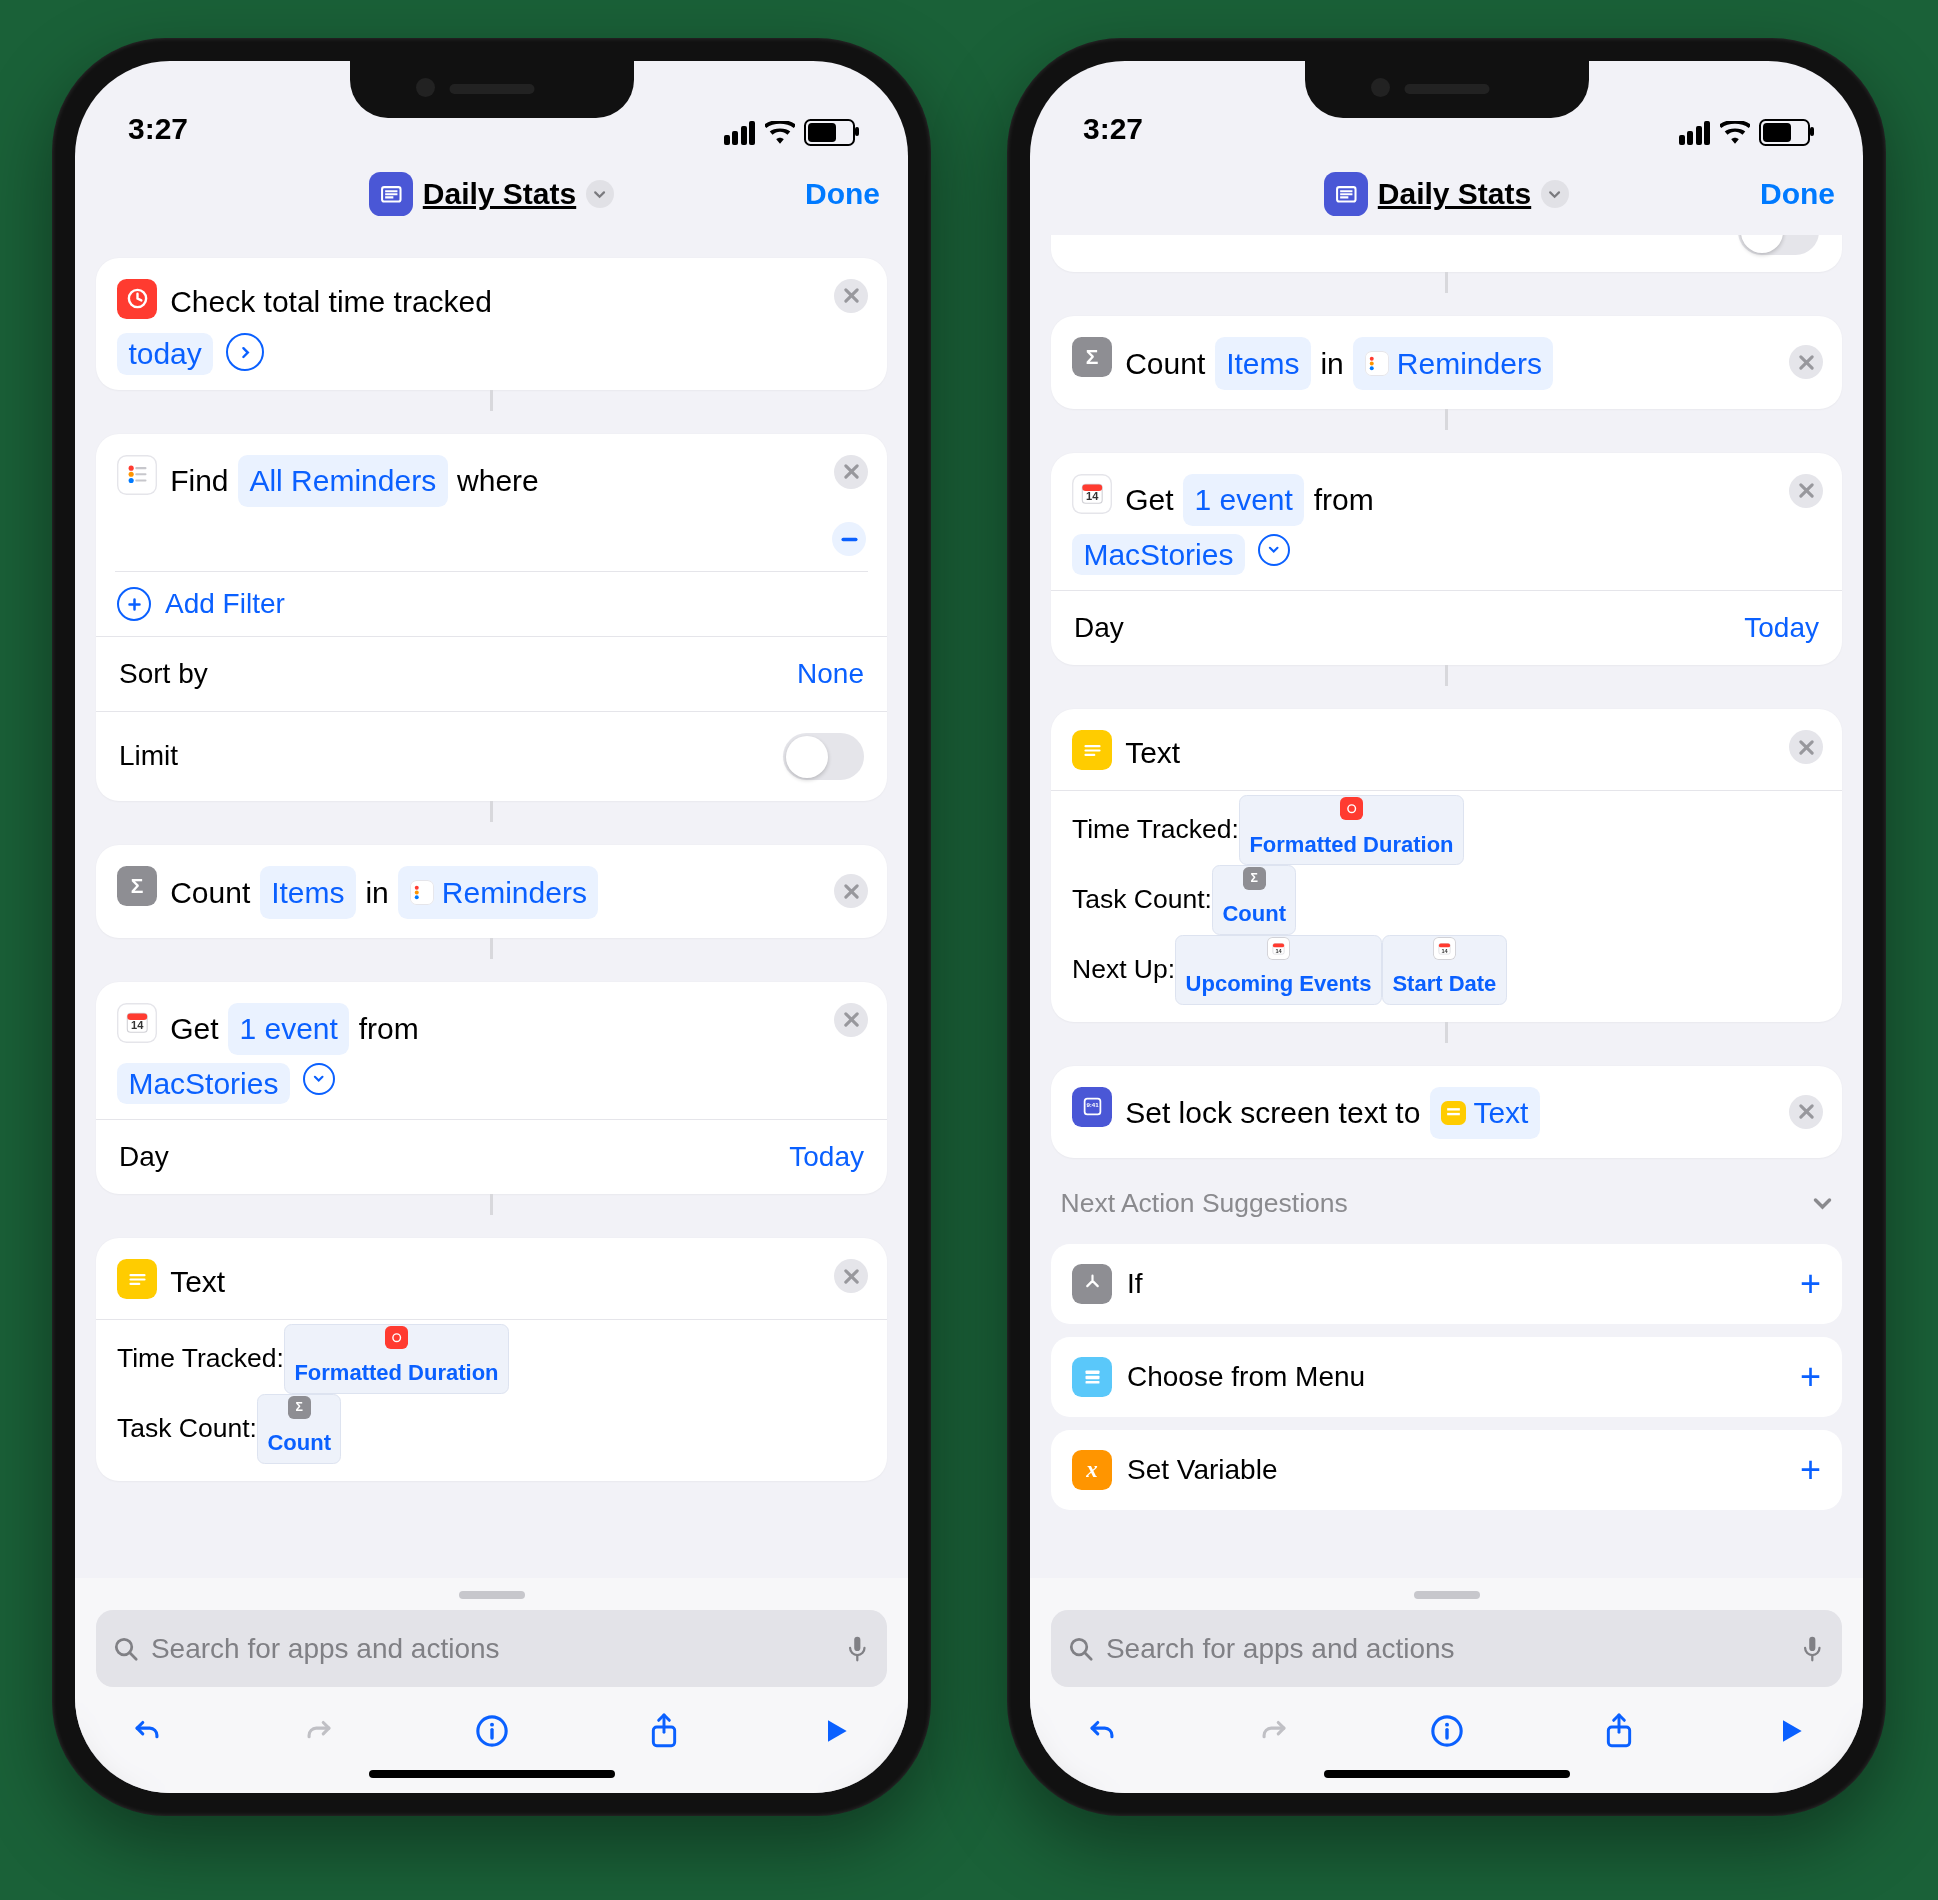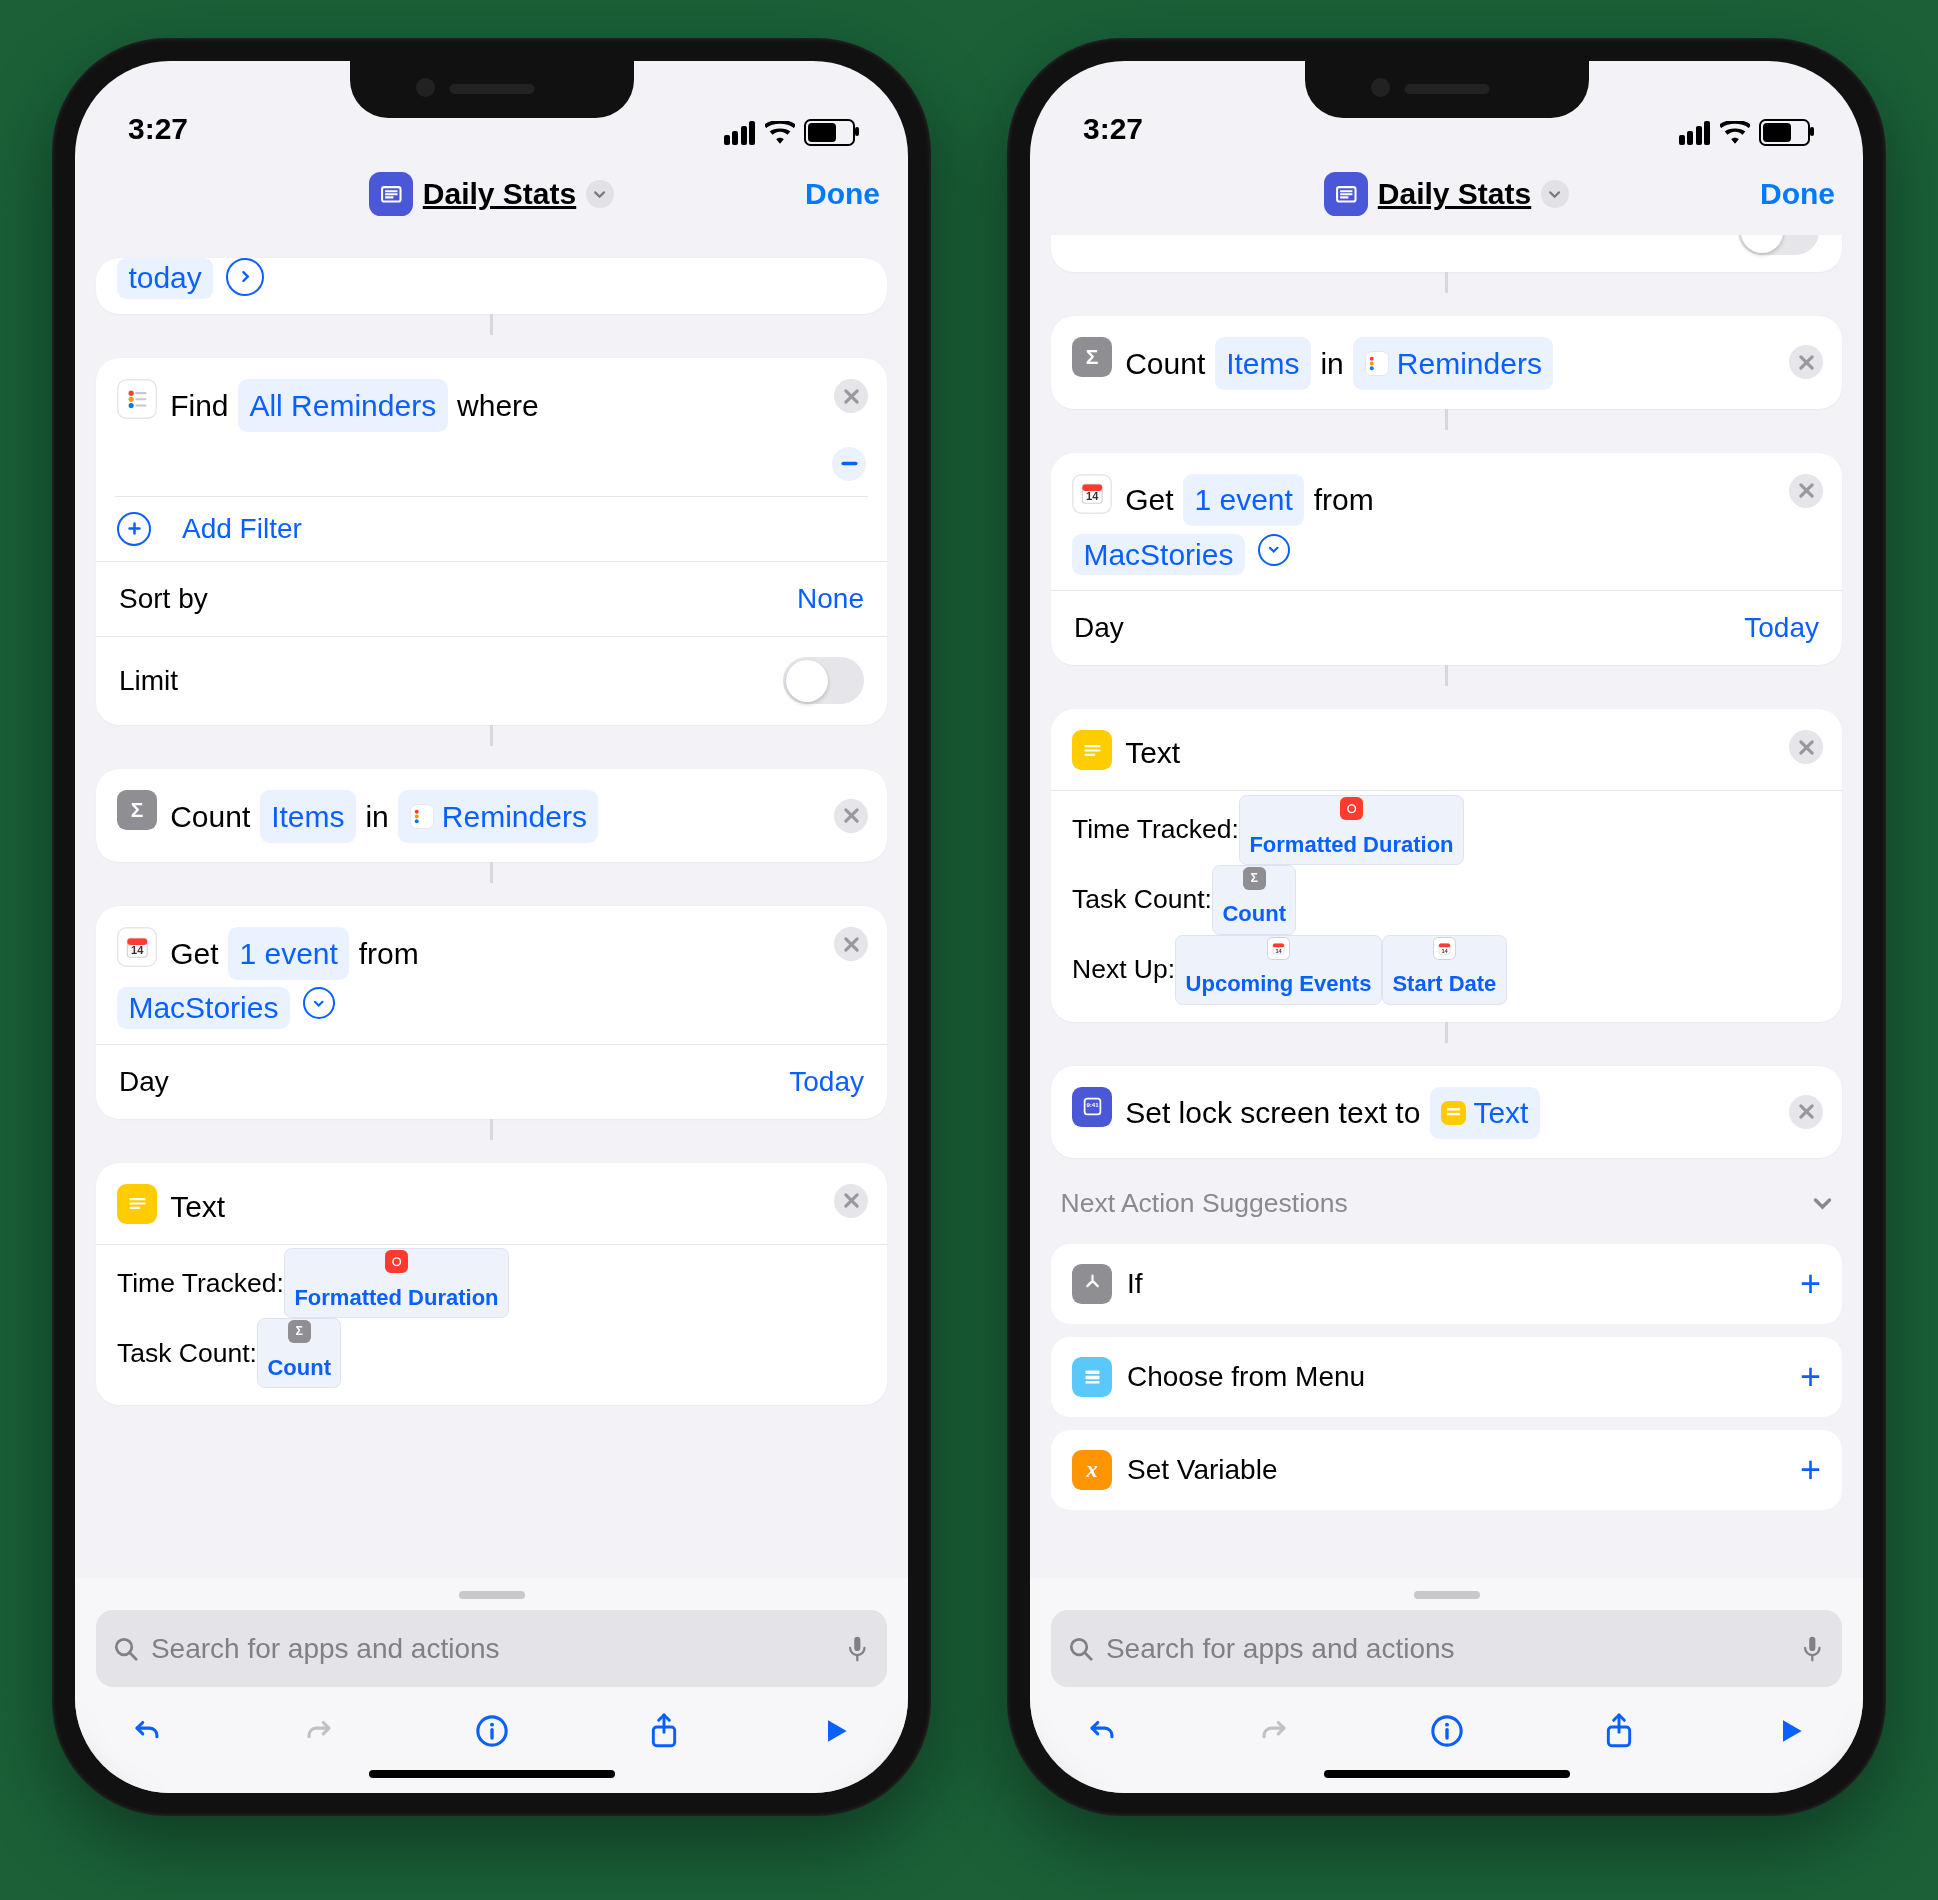--- a/index.html
+++ b/index.html
@@ -130,21 +130,21 @@
 }
 
 .sep{height:0.9px;background:#e5e5ea;margin:0 19px}
 .sep.full{margin:0}
 
 .param-row{
   display:flex;align-items:center;justify-content:space-between;
   padding:21px 23px;font-size:28px;color:#000;
 }
 .param-row .val{color:#0a60ff}
-.add-filter{display:flex;align-items:center;gap:31px;padding:15px 21px;color:#0a60ff;font-size:28px}
+.add-filter{display:flex;align-items:center;gap:14px;padding:15px 21px;color:#0a60ff;font-size:28px}
 .add-filter .plus{
   width:30px;height:30px;border:2.4px solid #0a60ff;border-radius:50%;
   display:flex;align-items:center;justify-content:center;font-weight:700;
 }
 
 .toggle{width:81px;height:47px;background:#e5e5ea;border-radius:47px;position:relative}
 .toggle i{position:absolute;left:2.8px;top:2.8px;width:42px;height:42px;background:#fff;border-radius:50%;box-shadow:0 1.9px 4.7px rgba(0,0,0,.2)}
 
 .text-body{padding:3.8px 21px 17px;font-size:26.5px;line-height:1.7;color:#000}
 .text-body .row{display:flex;align-items:center;flex-wrap:wrap;gap:0}
@@ -235,20 +235,36 @@
         <svg width="13.2" height="13.2" viewBox="0 0 12 12">
             <path d="M2 4l4 4 4-4" stroke="#7a7a7e" stroke-width="2" fill="none" stroke-linecap="round"></path>
           </svg>
       </span>
       <span class="nav-done">Done</span>
     </div>
 
     <div class="scroll">
 
       <div class="card">
+        <div class="card-header" style="padding-bottom:9.5px">
+          <span class="action-icon ic-red">
+            <svg width="23" height="23" viewBox="0 0 24 24">
+                <circle cx="12" cy="12" r="9" fill="none" stroke="#fff" stroke-width="2.5"></circle>
+                <path d="M12 7v5l4 2" stroke="#fff" stroke-width="2.5" fill="none" stroke-linecap="round"></path>
+              </svg>
+          </span>
+          <div class="flowtext">
+            <span class="word">Check total time tracked</span>
+          </div>
+          <span class="delete-btn">
+            <svg width="17" height="17" viewBox="0 0 12 12">
+                <path d="M2 2l8 8M10 2l-8 8" stroke="currentColor" stroke-width="2.2" stroke-linecap="round"></path>
+              </svg>
+          </span>
+        </div>
         <div class="card-header" style="padding-top:0;padding-left:21px">
           <span class="pill">today</span>
           <span class="circle-btn">
             <svg width="13.2" height="13.2" viewBox="0 0 12 12">
                 <path d="M4 2l4 4-4 4" stroke="currentColor" stroke-width="2.2" fill="none" stroke-linecap="round"></path>
               </svg>
           </span>
         </div>
       </div>
 

